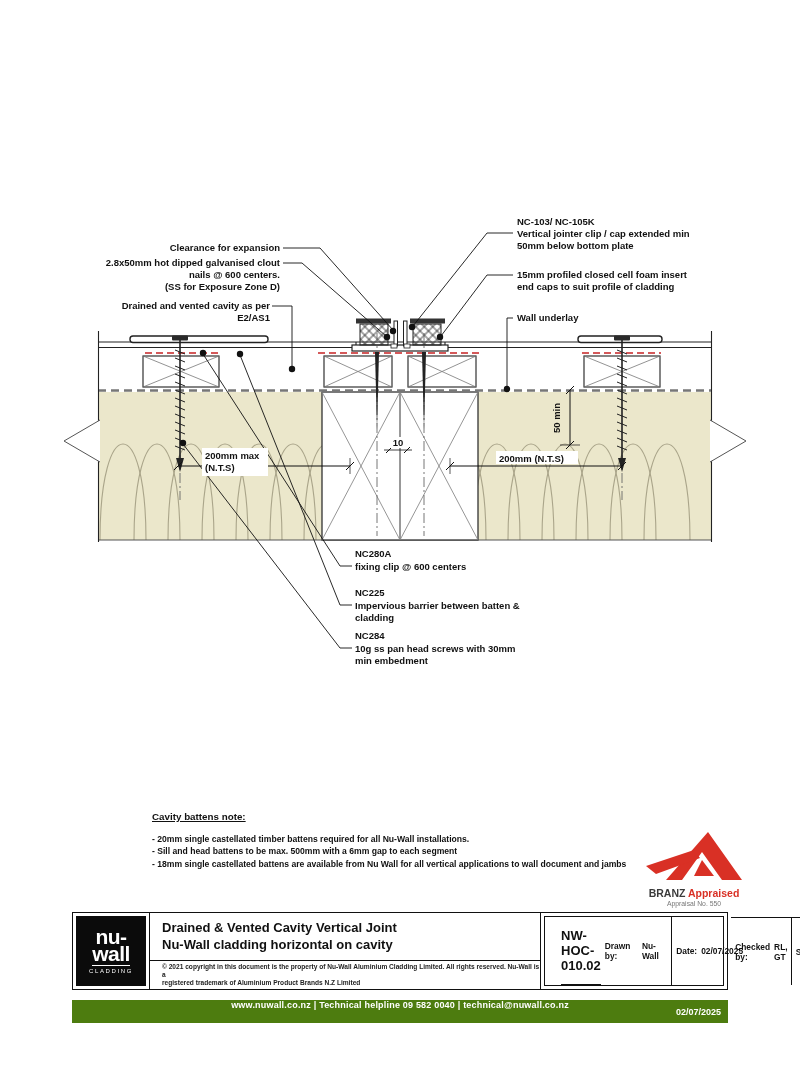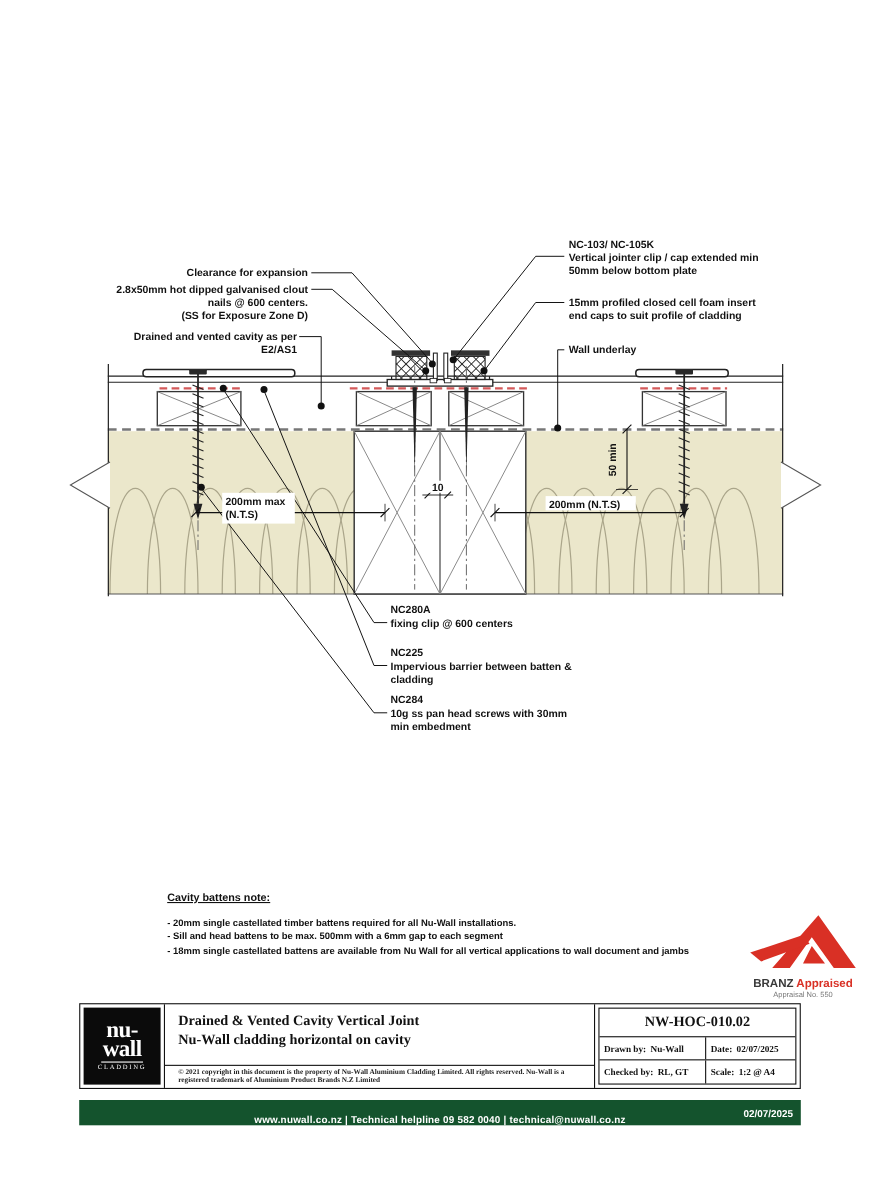--- a/index.html
+++ b/index.html
@@ -7,51 +7,51 @@
          font-family:"Liberation Sans",sans-serif;color:#111;}
   svg text{font-family:"Liberation Sans",sans-serif;}
   .ann{font-size:9.5px;font-weight:bold;fill:#111;}
   .dim{font-size:9.5px;font-weight:bold;fill:#111;}
   
   .notes{position:absolute;left:152px;top:811px;width:490px;}
   .notes-heading{font-size:9.8px;font-weight:bold;text-decoration:underline;}
   .notes-list{margin-top:11px;}
   .note-line{font-size:8.6px;font-weight:bold;line-height:12.3px;white-space:nowrap;}
   
-  .branz{position:absolute;left:642px;top:830px;width:104px;text-align:center;margin-left:36px;}
+  .branz{position:absolute;left:642px;top:830px;width:104px;text-align:center;}
   .branz-text{font-size:10.5px;font-weight:bold;margin-top:1px;}
   .branz-text .dark{color:#3a3a3a;} .branz-text .red{color:#d93025;}
   .branz-sub{font-size:6.8px;color:#777;margin-top:1px;}
   
   .titleblock{position:absolute;left:72px;top:912px;width:656px;height:78px;
-              border:1.6px solid #111;box-sizing:border-box;display:flex;background:#fff;font-family:Liberation Serif, serif;}
+              border:1.6px solid #111;box-sizing:border-box;display:flex;background:#fff;}
   .tb-logo{width:70px;margin:3px;background:#0b0b0b;color:#fff;position:relative;
            display:flex;flex-direction:column;align-items:center;justify-content:center;}
   .tb-logo .l1,.tb-logo .l2{font-size:21px;font-weight:bold;line-height:17px;letter-spacing:-0.5px;}
   .tb-logo .rule{width:38px;height:1.5px;background:#fff;margin:3px 0 2px 0;}
   .tb-logo .sub{font-size:6px;letter-spacing:1.6px;}
   .tb-mid{flex:1;border-left:1.4px solid #111;border-right:1.4px solid #111;
           display:flex;flex-direction:column;box-sizing:border-box;}
   .tb-titles{padding:7px 0 0 12px;flex:1;}
   .tb-title{font-size:13px;font-weight:bold;line-height:16.5px;}
   .tb-copy{border-top:1.3px solid #111;padding:2px 0 2px 12px;}
   .tb-copy div{font-size:6.6px;font-weight:bold;line-height:8px;color:#222;}
   .tb-right{width:186px;padding:3px;box-sizing:border-box;}
-  .tb-grid{border:1.3px solid #111;height:100%;box-sizing:border-box;display:flex;flex-direction:column;}
+  .tb-grid{border:1.3px solid #111;height:100%;box-sizing:border-box;display:flex;flex-direction:row;padding-left:16px;}
   .tb-num{flex:1.2;display:flex;align-items:center;justify-content:center;
           font-size:13px;font-weight:bold;border-bottom:1.3px solid #111;}
   .tb-row{flex:1;display:flex;}
   .tb-row + .tb-row{border-top:1.3px solid #111;}
   .tb-cell{display:flex;align-items:center;padding:0 4px;font-size:8.4px;font-weight:bold;box-sizing:border-box;}
   .tb-cell.left{width:54%;}
   .tb-cell.right{width:46%;border-left:1.3px solid #111;}
   .tb-cell .lab{margin-right:4px;}
   
-  .footerbar{position:absolute;left:72px;top:1000px;width:656px;height:23px;background:#14532d;
-             color:#fff;display:flex;align-items:flex-end;justify-content:center;position:absolute;}
+  .footerbar{position:absolute;left:72px;top:1000px;width:656px;height:23px;background:#4d7c0f;
+             color:#fff;display:flex;align-items:flex-start;justify-content:center;position:absolute;}
   .footer-contact{font-size:9px;font-weight:bold;letter-spacing:0.2px;}
   .footer-date{position:absolute;right:7px;top:0;height:23px;display:flex;align-items:center;
                font-size:9px;font-weight:bold;}
 </style>
 </head>
 <body>
 
 <div class="sheet">
 
   <svg width="800" height="720" viewBox="0 0 800 720" style="position:absolute;left:0;top:0;">

